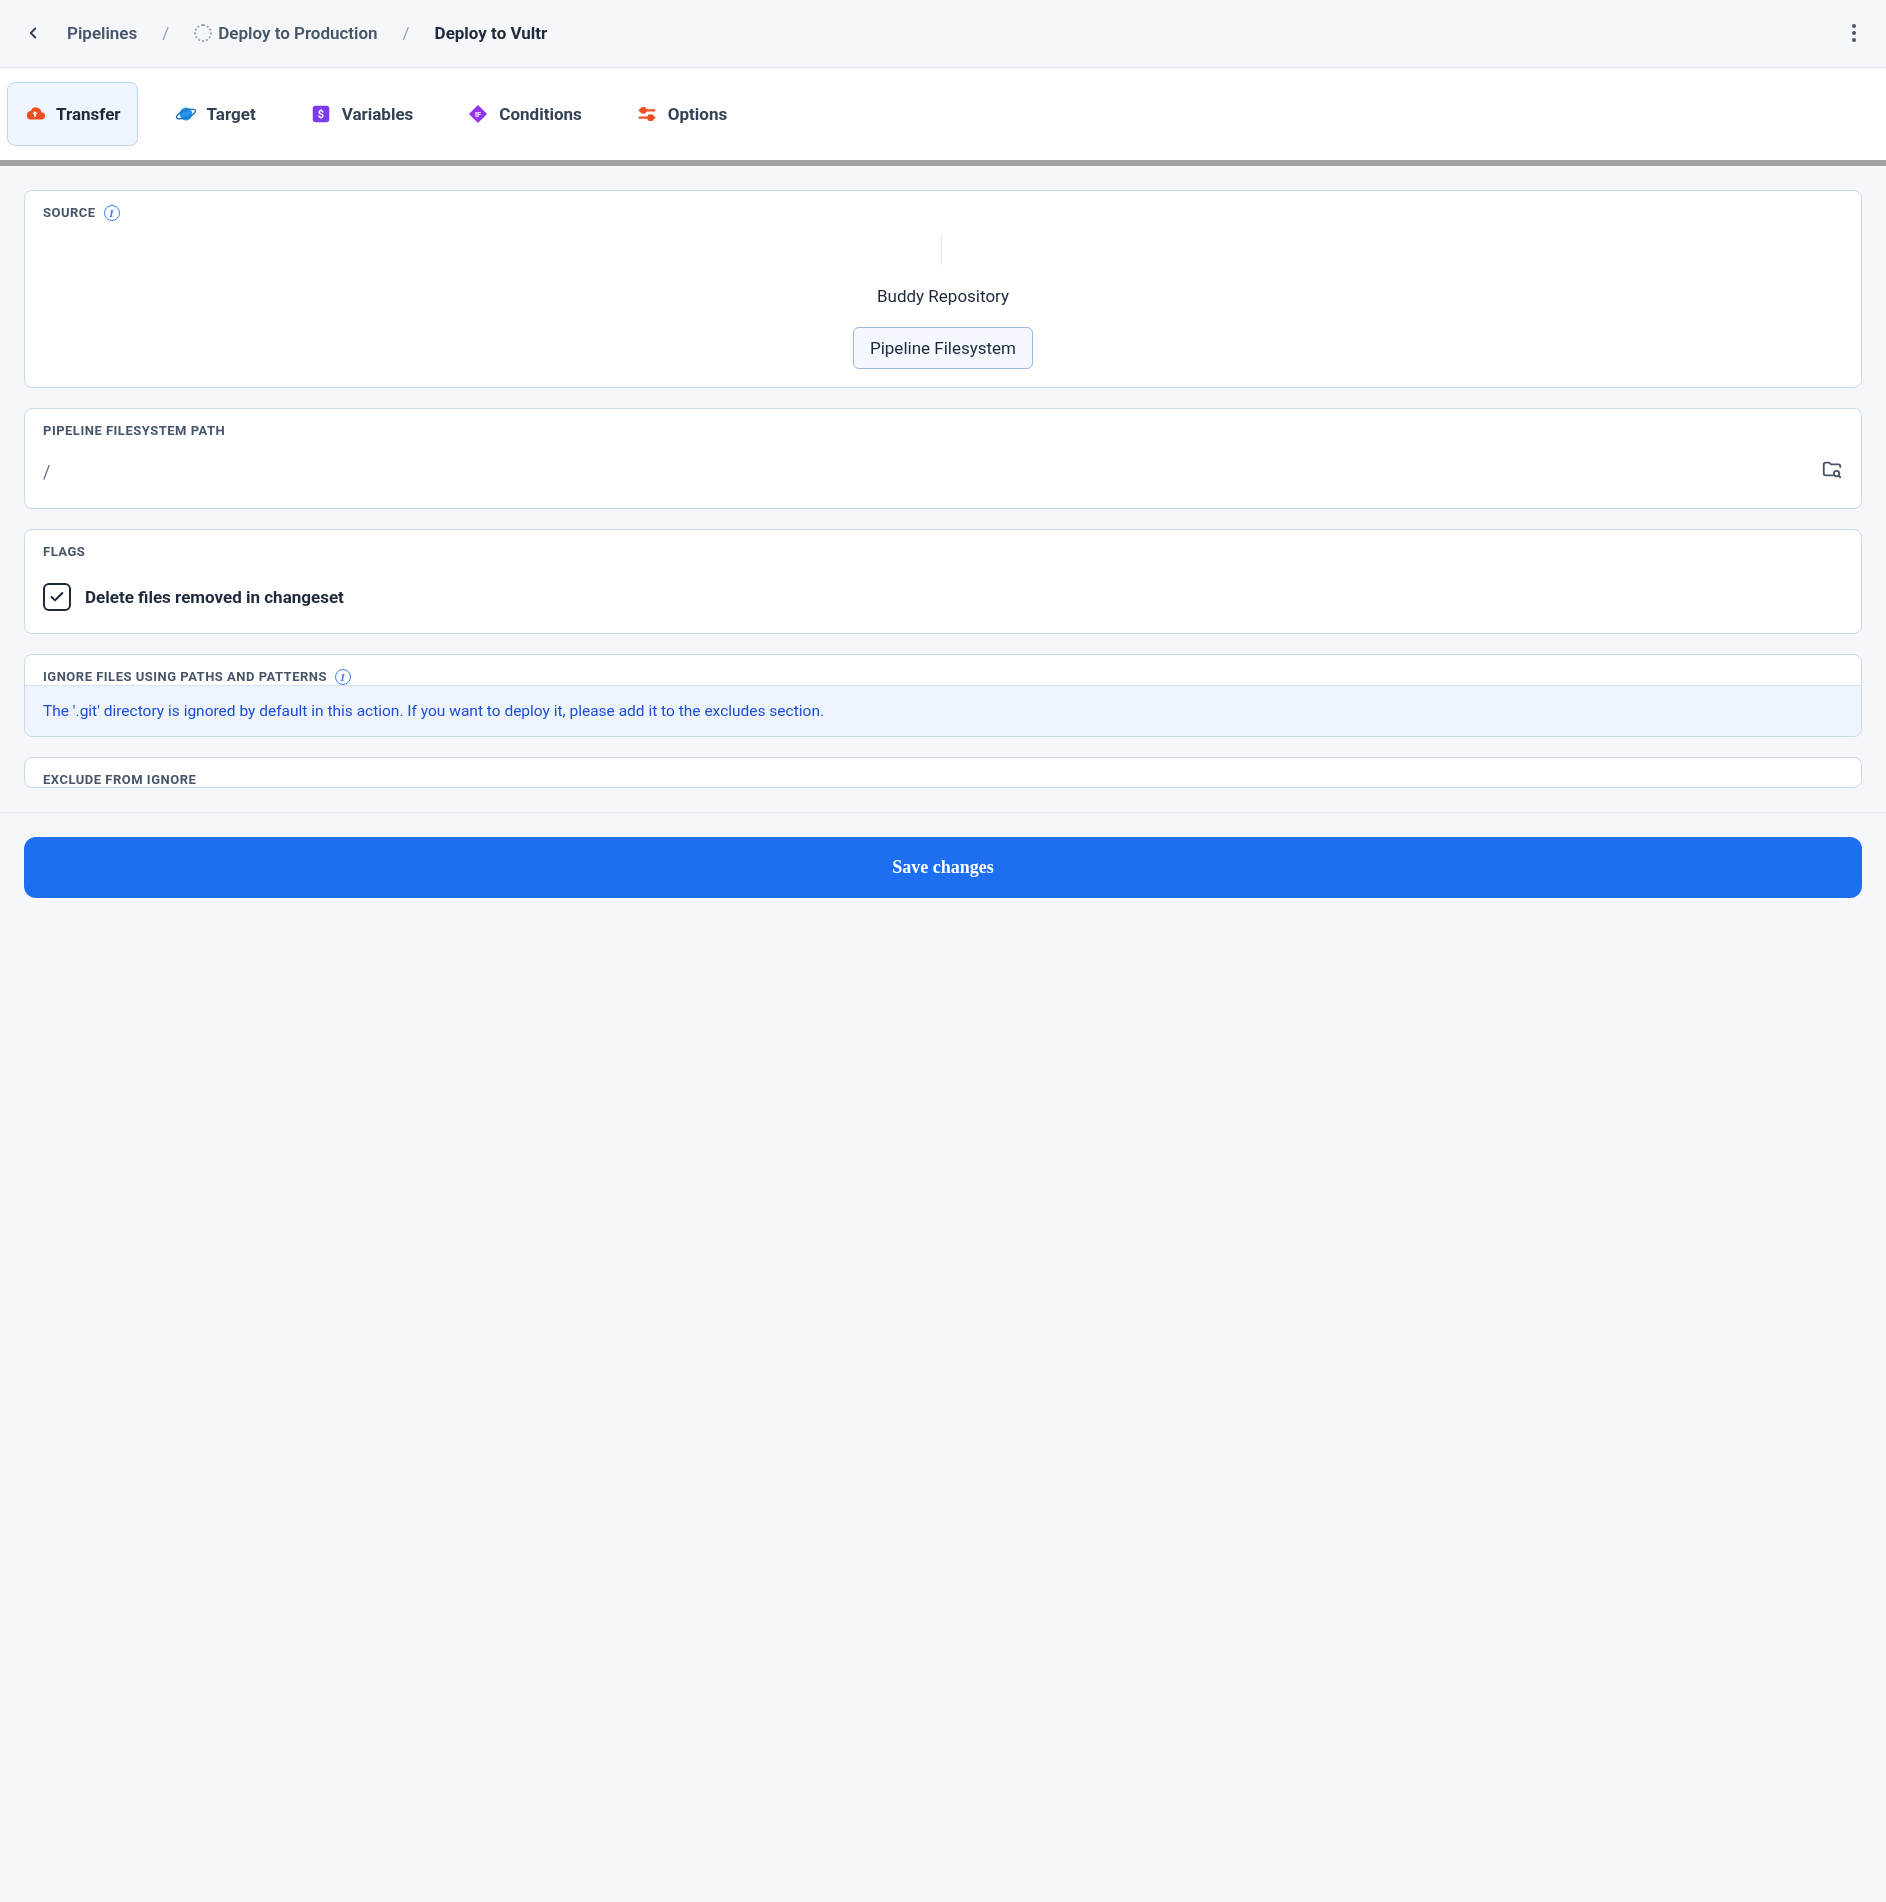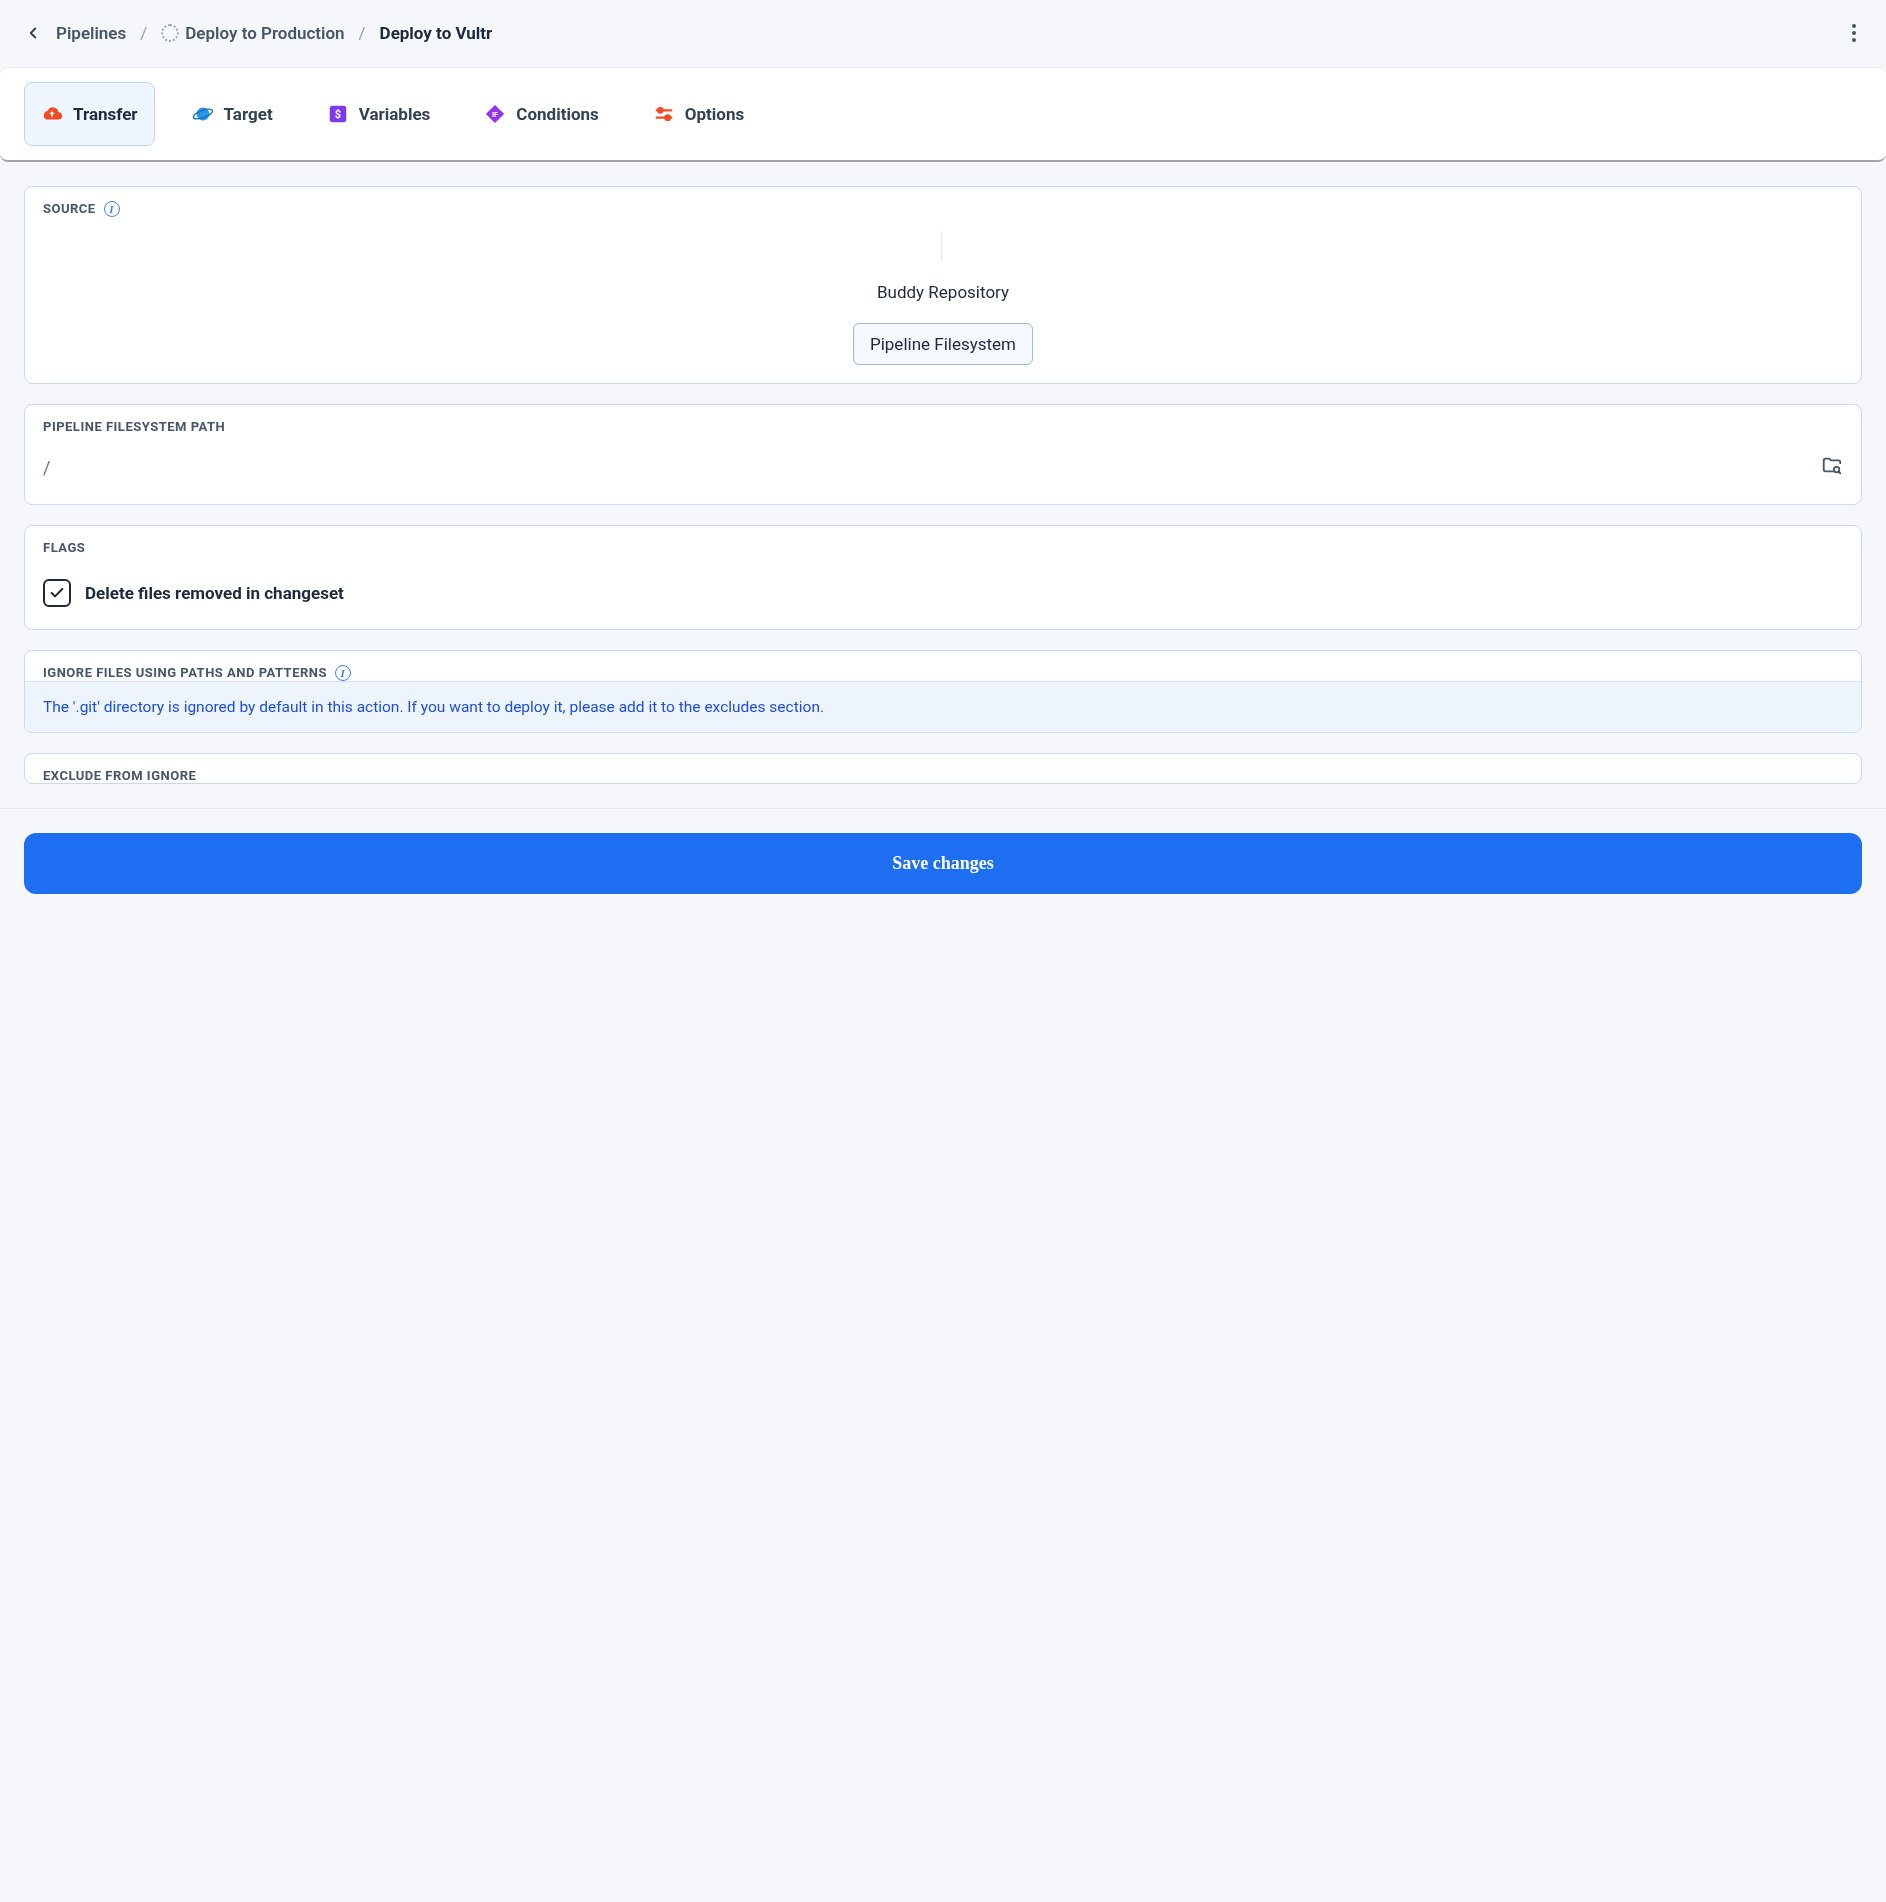--- a/index.html
+++ b/index.html
@@ -13,21 +13,21 @@
   display: flex;
   align-items: center;
   justify-content: space-between;
   padding: 18px 24px;
   background: #f5f7fa;
   border-bottom: 1px solid transparent;
 }
 .breadcrumb {
   display: flex;
   align-items: center;
-  gap: 14px;
+  gap: 25px;
 }
 .back-btn {
   display: flex;
   align-items: center;
   justify-content: center;
   cursor: pointer;
   color: #334155;
 }
 .crumb-link {
   color: #475569;
@@ -59,25 +59,24 @@
   gap: 3px;
   cursor: pointer;
   padding: 6px;
 }
 .more-btn span {
   width: 4px; height: 4px; background: #475569; border-radius: 50%;
 }
 .tabs-bar {
   background: #fff;
   border-top: 1px solid #e2e8f0;
-  border-bottom: 2px solid #a3a3a3;
-  padding: 0 24px;
+  border-bottom: 6px solid #a3a3a3;
+  padding: 0 7px;
   display: flex;
   gap: 20px;
-  border-radius: 8px;
 }
 .tab {
   display: flex;
   align-items: center;
   gap: 10px;
   padding: 20px 16px;
   font-weight: 700;
   font-size: 17px;
   color: #334155;
   cursor: pointer;

